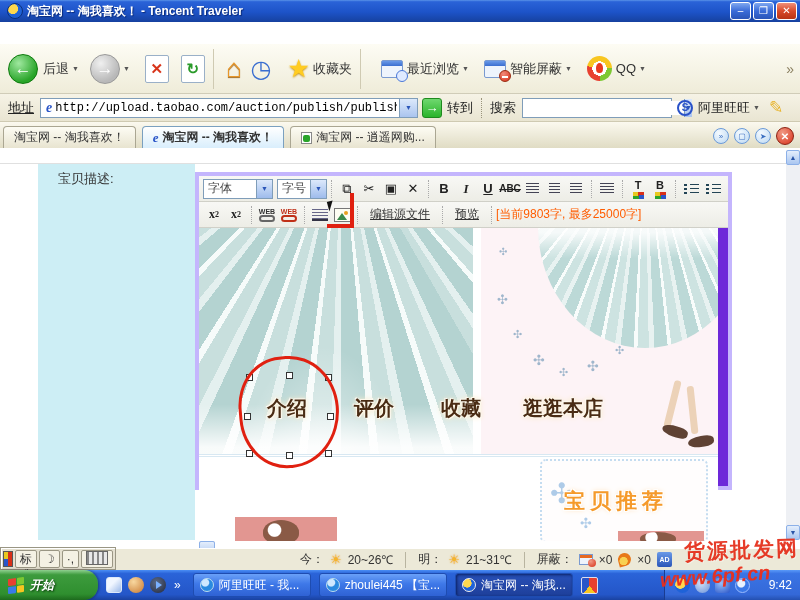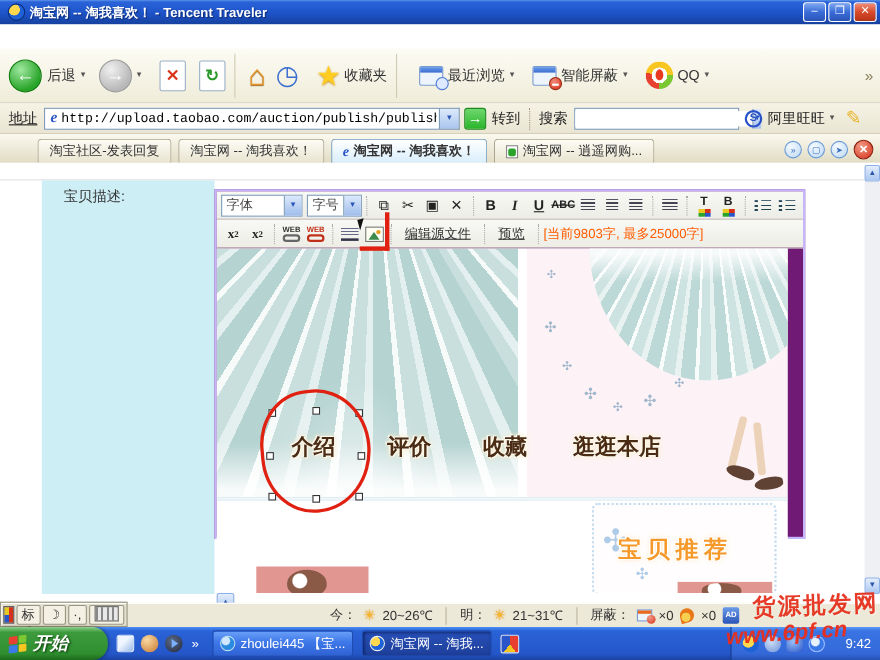--- a/index.html
+++ b/index.html
@@ -105,21 +105,21 @@
   .cbtn.closeall { width:18px; height:18px; border:1px solid #8a2010; color:#fff;
     background:radial-gradient(circle at 35% 30%, #f09a86, #d83018); font-size:10px; font-weight:bold; }
 
   
   .content { position:absolute; left:0; top:148px; width:800px; height:400px; background:#fff; }
   .content .topline { position:absolute; left:0; top:15px; width:786px; height:1px; background:#e0e0e0; }
   .cyanpanel { position:absolute; left:38px; top:16px; width:157px; height:376px; background:#cdeef5; }
   .fieldlabel { position:absolute; left:58px; top:22px; font-size:13px; color:#333; }
 
   .editor { position:absolute; left:195px; top:24px; width:537px; height:318px;
-    border:2px solid #c4b5fd; background:#701a75; }
+    border:4px solid #c4b5fd; background:#6d28d9; }
   .etb { background:linear-gradient(180deg,#f8f8f5,#ededE6); border-bottom:1px solid #d0d0c8;
     display:flex; align-items:center; height:26px; padding:0 4px; font-size:12px; color:#222; }
   .combo { height:20px; background:#fff; border:1px solid #7f9db9; display:flex; align-items:center; font-size:12px; color:#444; }
   .combo .cval { flex:1; padding:0 4px; white-space:nowrap; overflow:hidden; }
   .combo .cbtn2 { width:16px; height:18px; background:linear-gradient(180deg,#dce9fb,#9ebcec);
     border-left:1px solid #7f9db9; color:#2a55b8; font-size:7px; display:flex; align-items:center; justify-content:center; }
   .ebtn { min-width:20px; height:20px; margin:0 1px; display:flex; align-items:center; justify-content:center;
     border-radius:2px; font-size:13px; color:#222; }
   .esep { width:1px; height:18px; border-left:1px dotted #aaa; margin:0 4px; }
   .bold { font-weight:bold; } .ital { font-style:italic; font-family:"Liberation Serif",serif; }
@@ -221,21 +221,21 @@
 
   
   .xtaskbar { position:absolute; left:0; top:570px; width:800px; height:30px;
     background:linear-gradient(180deg,#4a8ef5 0%,#2a63d8 12%,#2456c8 82%,#1a42a0 100%); display:flex; align-items:center; }
   .startbtn { width:98px; height:30px; border-radius:0 14px 14px 0; display:flex; align-items:center; gap:6px;
     padding-left:8px; background:linear-gradient(180deg,#8fd08f 0%,#3d9b3d 16%,#2f8f2f 80%,#1d6a1d 100%);
     box-shadow:1px 0 3px rgba(0,0,0,.4); }
   .flag { width:16px; height:15px; display:grid; grid-template:1fr 1fr / 1fr 1fr; gap:1px; transform:skewY(-8deg); }
   .flag i { display:block; border-radius:1px; }
   .flag .f1{background:#e84030;} .flag .f2{background:#7cc832;} .flag .f3{background:#3a7be8;} .flag .f4{background:#f8c620;}
-  .startbtn span { color:#fff; font-size:16px; font-weight:bold; font-style:italic; text-shadow:1px 1px 2px #0a3a0a; }
+  .startbtn span { color:#fff; font-size:12px; font-weight:bold; font-style:italic; text-shadow:1px 1px 2px #0a3a0a; }
   .quick { display:flex; align-items:center; gap:6px; margin:0 8px; }
   .qico { width:16px; height:16px; border-radius:3px; }
   .q1 { background:linear-gradient(135deg,#f0f6ff 40%,#9ab8e8); border:1px solid #dce8fa; }
   .q2 { border-radius:50%; background:radial-gradient(circle at 35% 30%, #f8d8a0, #c87830); }
   .q3 { border-radius:50%; background:radial-gradient(circle at 40% 35%, #5a6a8a, #23283a); position:relative; }
   .q3::after { content:""; position:absolute; left:6px; top:4px; border-left:6px solid #7ab0ff; border-top:4px solid transparent; border-bottom:4px solid transparent; }
   .qover { color:#fff; font-size:12px; margin-left:2px; }
   .taskbtn { height:24px; margin:0 4px; padding:0 6px; display:flex; align-items:center; gap:5px;
     border-radius:3px; border:1px solid #1e4cb0; color:#fff; font-size:12px; white-space:nowrap; overflow:hidden;
     background:linear-gradient(180deg,#6aa0f8,#3e78e8 45%,#2f62d4); max-width:132px; min-width:118px; }
@@ -332,23 +332,20 @@
       <input value="" style="">
       <div class="dropbtn" style="border:none;border-left:1px solid #7f9db9;height:18px">▼</div>
     </div>
     <div class="sosoico">S</div>
     <span>阿里旺旺</span>
     <span class="caret">▼</span>
     <span class="pencilico">✎</span>
   </div>
 
   <div class="tabbar">
-    <div class="tab first">
-      <span>淘宝社区-发表回复</span>
-    </div>
     <div class="tab">
       <span>淘宝网 -- 淘我喜欢！</span>
     </div>
     <div class="tab active">
       <span class="tabie">e</span>
       <span>淘宝网 -- 淘我喜欢！</span>
     </div>
     <div class="tab">
       <span class="greendoc"></span>
       <span>淘宝网 -- 逍遥网购...</span>
@@ -558,20 +555,24 @@
       <span>开始</span>
     </div>
     <div class="quick">
       <div class="qico q1"></div>
       <div class="qico q2"></div>
       <div class="qico q3"></div>
       <span class="qover">»</span>
     </div>
     <div class="taskbtn">
       <div class="tbico ww"></div>
+      <span>阿里旺旺 - 我...</span>
+    </div>
+    <div class="taskbtn">
+      <div class="tbico ww"></div>
       <span>zhoulei445 【宝...</span>
     </div>
     <div class="taskbtn active">
       <div class="tbico tt"></div>
       <span>淘宝网 -- 淘我...</span>
     </div>
     <div class="imetask"></div>
     <div class="tray">
       <div class="trico tr1"></div>
       <div class="trico tr2"></div>

